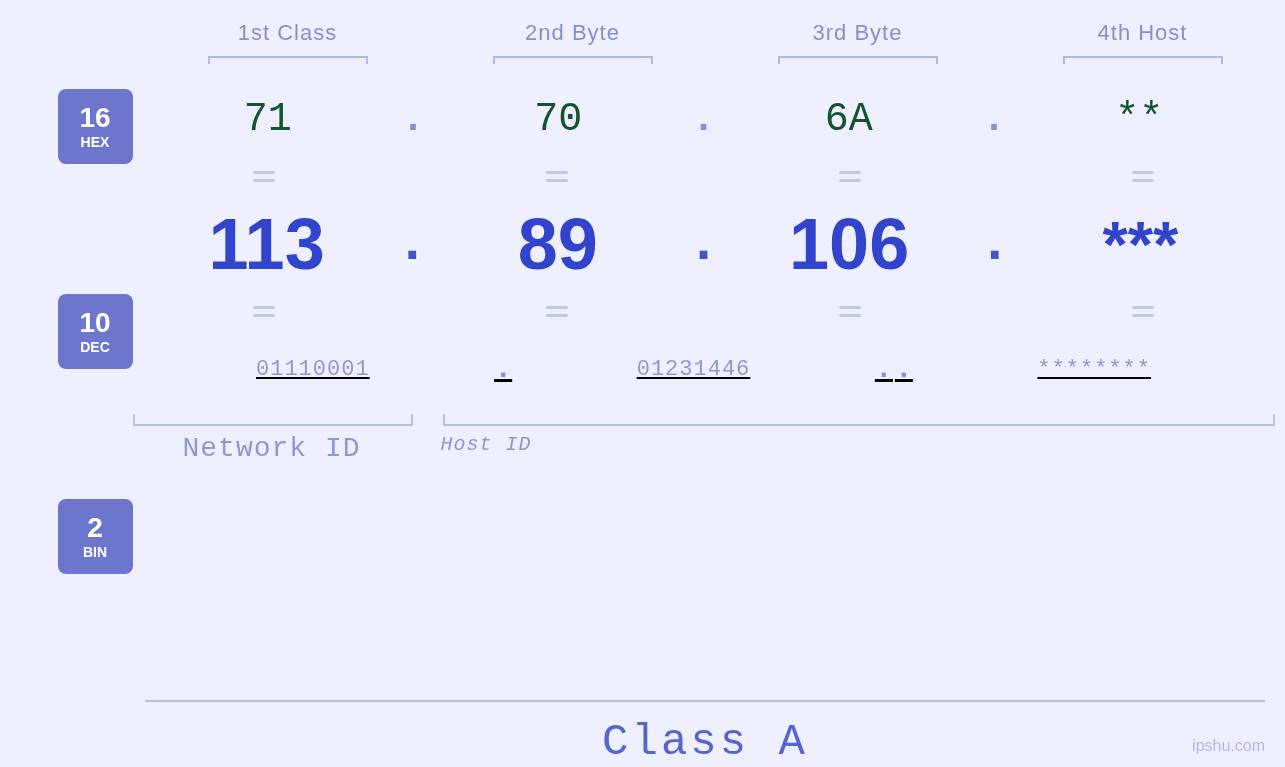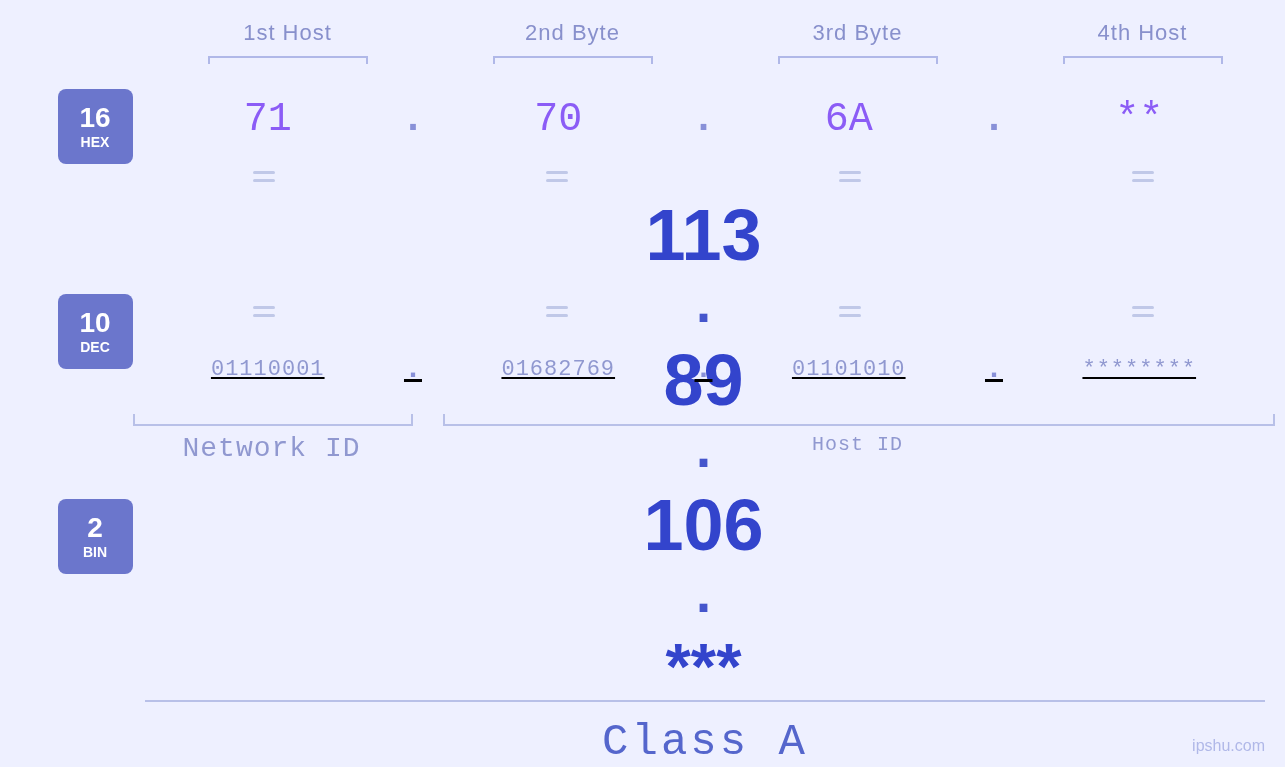--- a/index.html
+++ b/index.html
@@ -114,21 +114,20 @@
       justify-content: space-around;
       position: relative;
     }
 
     .hex-row {
       height: 80px;
     }
 
     .dec-row {
       height: 100px;
-      flex-direction: column;
     }
 
     .bin-row {
       height: 80px;
       text-decoration: underline;
     }
 
     .cell {
       flex: 1;
       display: flex;
@@ -145,21 +144,21 @@
       text-align: center;
     }
 
     .dot-dec {
       font-size: 55px;
       color: #4455cc;
     }
 
     
     .hex-value {
-      color: #8b5cf6;
+      color: #14532d;
       font-size: 40px;
       font-family: 'Courier New', monospace;
     }
 
     
     .dec-value {
       color: #3344cc;
       font-size: 72px;
       font-family: Arial, sans-serif;
       font-weight: bold;
@@ -183,21 +182,21 @@
       font-family: Arial, sans-serif;
     }
 
   </style>
 </head>
 <body>
 
 <div class="container">
 
   <div class="byte-headers">
-    <div class="byte-header">1st Host</div>
+    <div class="byte-header">1st Class</div>
     <div class="byte-header">2nd Byte</div>
     <div class="byte-header">3rd Byte</div>
     <div class="byte-header">4th Host</div>
   </div>
 
   <div class="bracket-lines">
     <div class="bracket-line">
         <div class="bracket-line-inner"></div>
       </div>
     <div class="bracket-line">
@@ -327,46 +326,43 @@
           </div>
         </div>
       </div>
 
       <div class="row bin-row" style="display:flex; align-items:center;">
         <div class="cell">
           <span class="bin-value">01110001</span>
         </div>
         <div class="dot" style="font-size:30px;">.</div>
         <div class="cell">
-          <span class="bin-value">01682769</span>
+          <span class="bin-value">01231446</span>
         </div>
         <div class="dot" style="font-size:30px;">.</div>
-        <div class="cell">
-          <span class="bin-value">01101010</span>
-        </div>
         <div class="dot" style="font-size:30px;">.</div>
         <div class="cell">
           <span class="bin-value">********</span>
         </div>
       </div>
 
       <div style="margin-top: 5px;">
 
         <div style="display:flex; height:14px;">
 
           <div style="flex: 1 1 0; border-bottom:2px solid #b8c0e8; border-left:2px solid #b8c0e8; border-right:2px solid #b8c0e8; height:12px;"></div>
           <div style="flex:0 0 30px;"></div>
 
           <div style="flex: 3 3 0; border-bottom:2px solid #b8c0e8; border-left:2px solid #b8c0e8; border-right:2px solid #b8c0e8; height:12px;"></div>
         </div>
 
         <div style="display:flex; margin-top:5px;">
           <div style="flex:1; text-align:center; color:#9098d0; font-size:28px; font-family:'Courier New',monospace; letter-spacing:1px;">Network ID</div>
           <div style="flex:0 0 30px;"></div>
-          <div style="flex:3; text-align:center; color:#9098d0; font-size:20px; font-family:'Courier New',monospace; letter-spacing:1px;">Host ID</div>
+          <div style="flex:3; text-align:left; color:#9098d0; font-size:20px; font-family:'Courier New',monospace; letter-spacing:1px;font-style:italic;">Host ID</div>
         </div>
       </div>
 
     </div>
   </div>
 
   <div style="width:100%; padding-left:145px; padding-right:20px; margin-top:18px;">
     <div style="border-bottom:2px solid #b8c0e8; margin-bottom:15px;"></div>
     <div style="text-align:center; color:#5566cc; font-size:44px; font-family:'Courier New',monospace; letter-spacing:3px;">Class A</div>
   </div>

